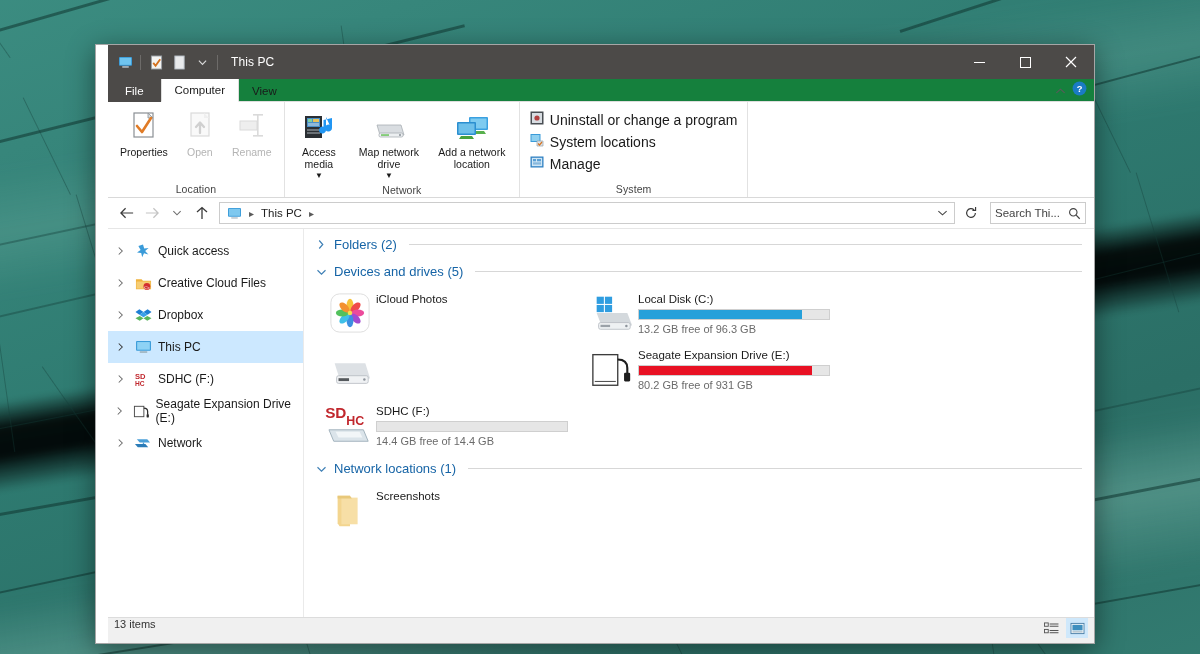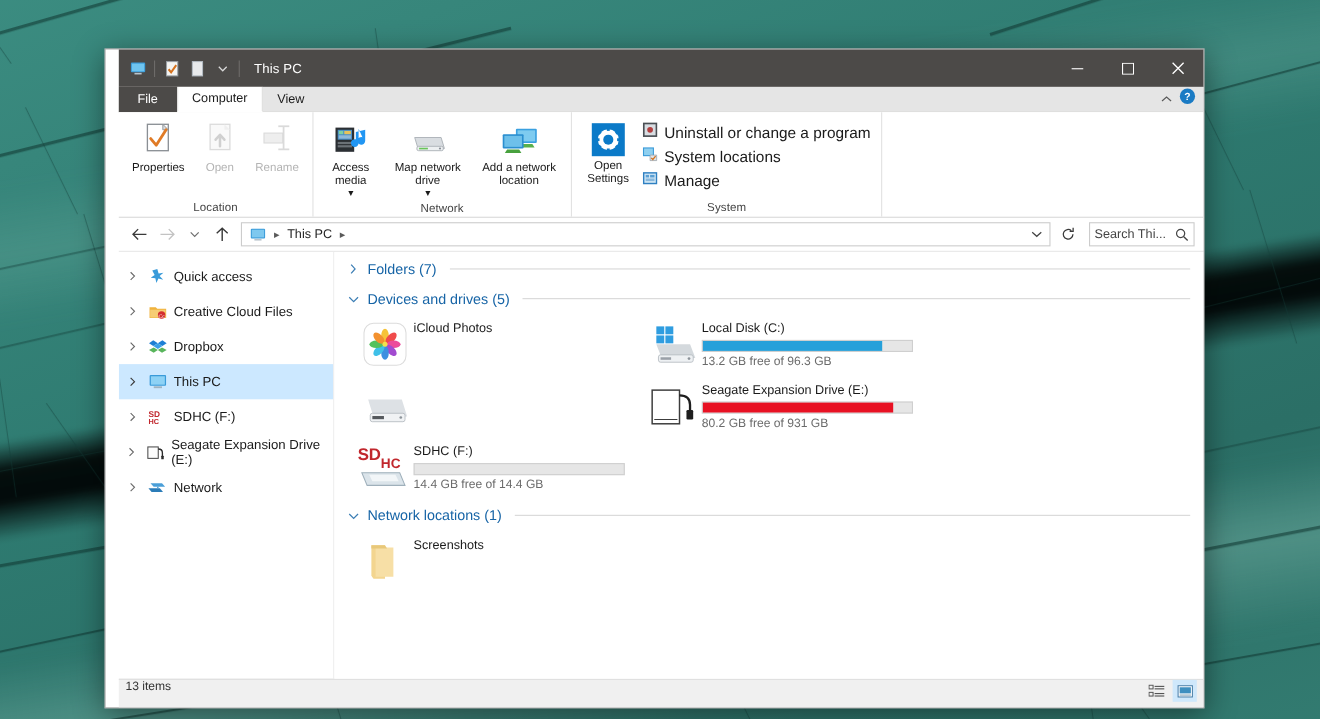--- a/index.html
+++ b/index.html
@@ -66,21 +66,21 @@
     color: #ffffff; font-size: 12px; margin-left: 10px; letter-spacing: .1px;
   }
   .wincontrols { position: absolute; right: 0; top: 0; display: flex; height: 34px; }
   .wc {
     width: 46px; height: 34px; display: flex; align-items: center; justify-content: center;
     color: #fff;
   }
 
   
   .tabbar {
-    height: 23px; background: #e5e5e5; display: flex; align-items: stretch;
+    height: 23px; background: #15803d; display: flex; align-items: stretch;
     flex: none; position: relative; border-bottom: 1px solid #dededd;
   }
   .tab {
     padding: 0 13px; display: flex; align-items: center; font-size: 11.5px;
     color: #1a1a1a; height: 23px;
   }
   .tab.file { background: #4c4a48; color: #fff; padding: 0 17px; }
   .tab.active {
     background: #ffffff; border: 1px solid #dededd; border-bottom: 1px solid #fff;
     border-top: none; position: relative; top: 0; z-index: 2;
@@ -390,44 +390,20 @@
             </svg>
           </div>
           <span>Add a network location</span>
         </div>
       </div>
       <div class="rgroup-label">Network</div>
     </div>
 
     <div class="rgroup">
       <div class="rgroup-items">
-        <div class="rbtn" style="max-width:54px">
-          <div class="ricon">
-            <svg width="34" height="34" viewBox="0 0 34 34">
-              <rect x="2" y="1" width="30" height="30" fill="#0b7ac8"></rect>
-              <g fill="#ffffff">
-                <circle cx="17" cy="16" r="9.5"></circle>
-              </g>
-              <g fill="#0b7ac8">
-                  <circle cx="17" cy="16" r="4.6"></circle>
-                </g>
-              <g fill="#0b7ac8">
-                <rect x="15.7" y="3" width="2.6" height="5"></rect>
-                <rect x="15.7" y="24" width="2.6" height="5"></rect>
-                <rect x="4" y="14.7" width="5" height="2.6"></rect>
-                <rect x="25" y="14.7" width="5" height="2.6"></rect>
-                <rect x="7" y="6.2" width="2.6" height="5" transform="rotate(-45 8.3 8.7)"></rect>
-                <rect x="24.4" y="6.2" width="2.6" height="5" transform="rotate(45 25.7 8.7)"></rect>
-                <rect x="7" y="20.8" width="2.6" height="5" transform="rotate(45 8.3 23.3)"></rect>
-                <rect x="24.4" y="20.8" width="2.6" height="5" transform="rotate(-45 25.7 23.3)"></rect>
-              </g>
-            </svg>
-          </div>
-          <span style="line-height:11px">Open Settings</span>
-        </div>
         <div class="rsmall-list">
           <div class="rsmall">
             <span>
               <svg width="14" height="14" viewBox="0 0 14 14">
                 <rect x="0.5" y="0.5" width="13" height="13" fill="#4a4f54"></rect>
                 <rect x="2" y="2" width="10" height="10" fill="#d8dde2"></rect>
                 <circle cx="7" cy="7" r="2.6" fill="#b24040"></circle>
               </svg>
             </span>
             <span>Uninstall or change a program</span>
@@ -634,21 +610,21 @@
     </div>
 
     <div class="content">
 
       <div class="section-head">
         <span class="section-chev">
           <svg width="8" height="11" viewBox="0 0 9 12">
               <path d="M2.5 1.5 L6.5 6 L2.5 10.5" stroke="#3d7fb5" stroke-width="1.3" fill="none"></path>
             </svg>
         </span>
-        <span class="section-title">Folders (7)</span>
+        <span class="section-title">Folders (2)</span>
         <span class="section-rule"></span>
       </div>
 
       <div class="section-head" style="margin-top:12px">
         <span class="section-chev">
           <svg width="11" height="8" viewBox="0 0 12 9">
               <path d="M1.5 2.5 L6 7 L10.5 2.5" stroke="#3d7fb5" stroke-width="1.3" fill="none"></path>
             </svg>
         </span>
         <span class="section-title">Devices and drives (5)</span>

